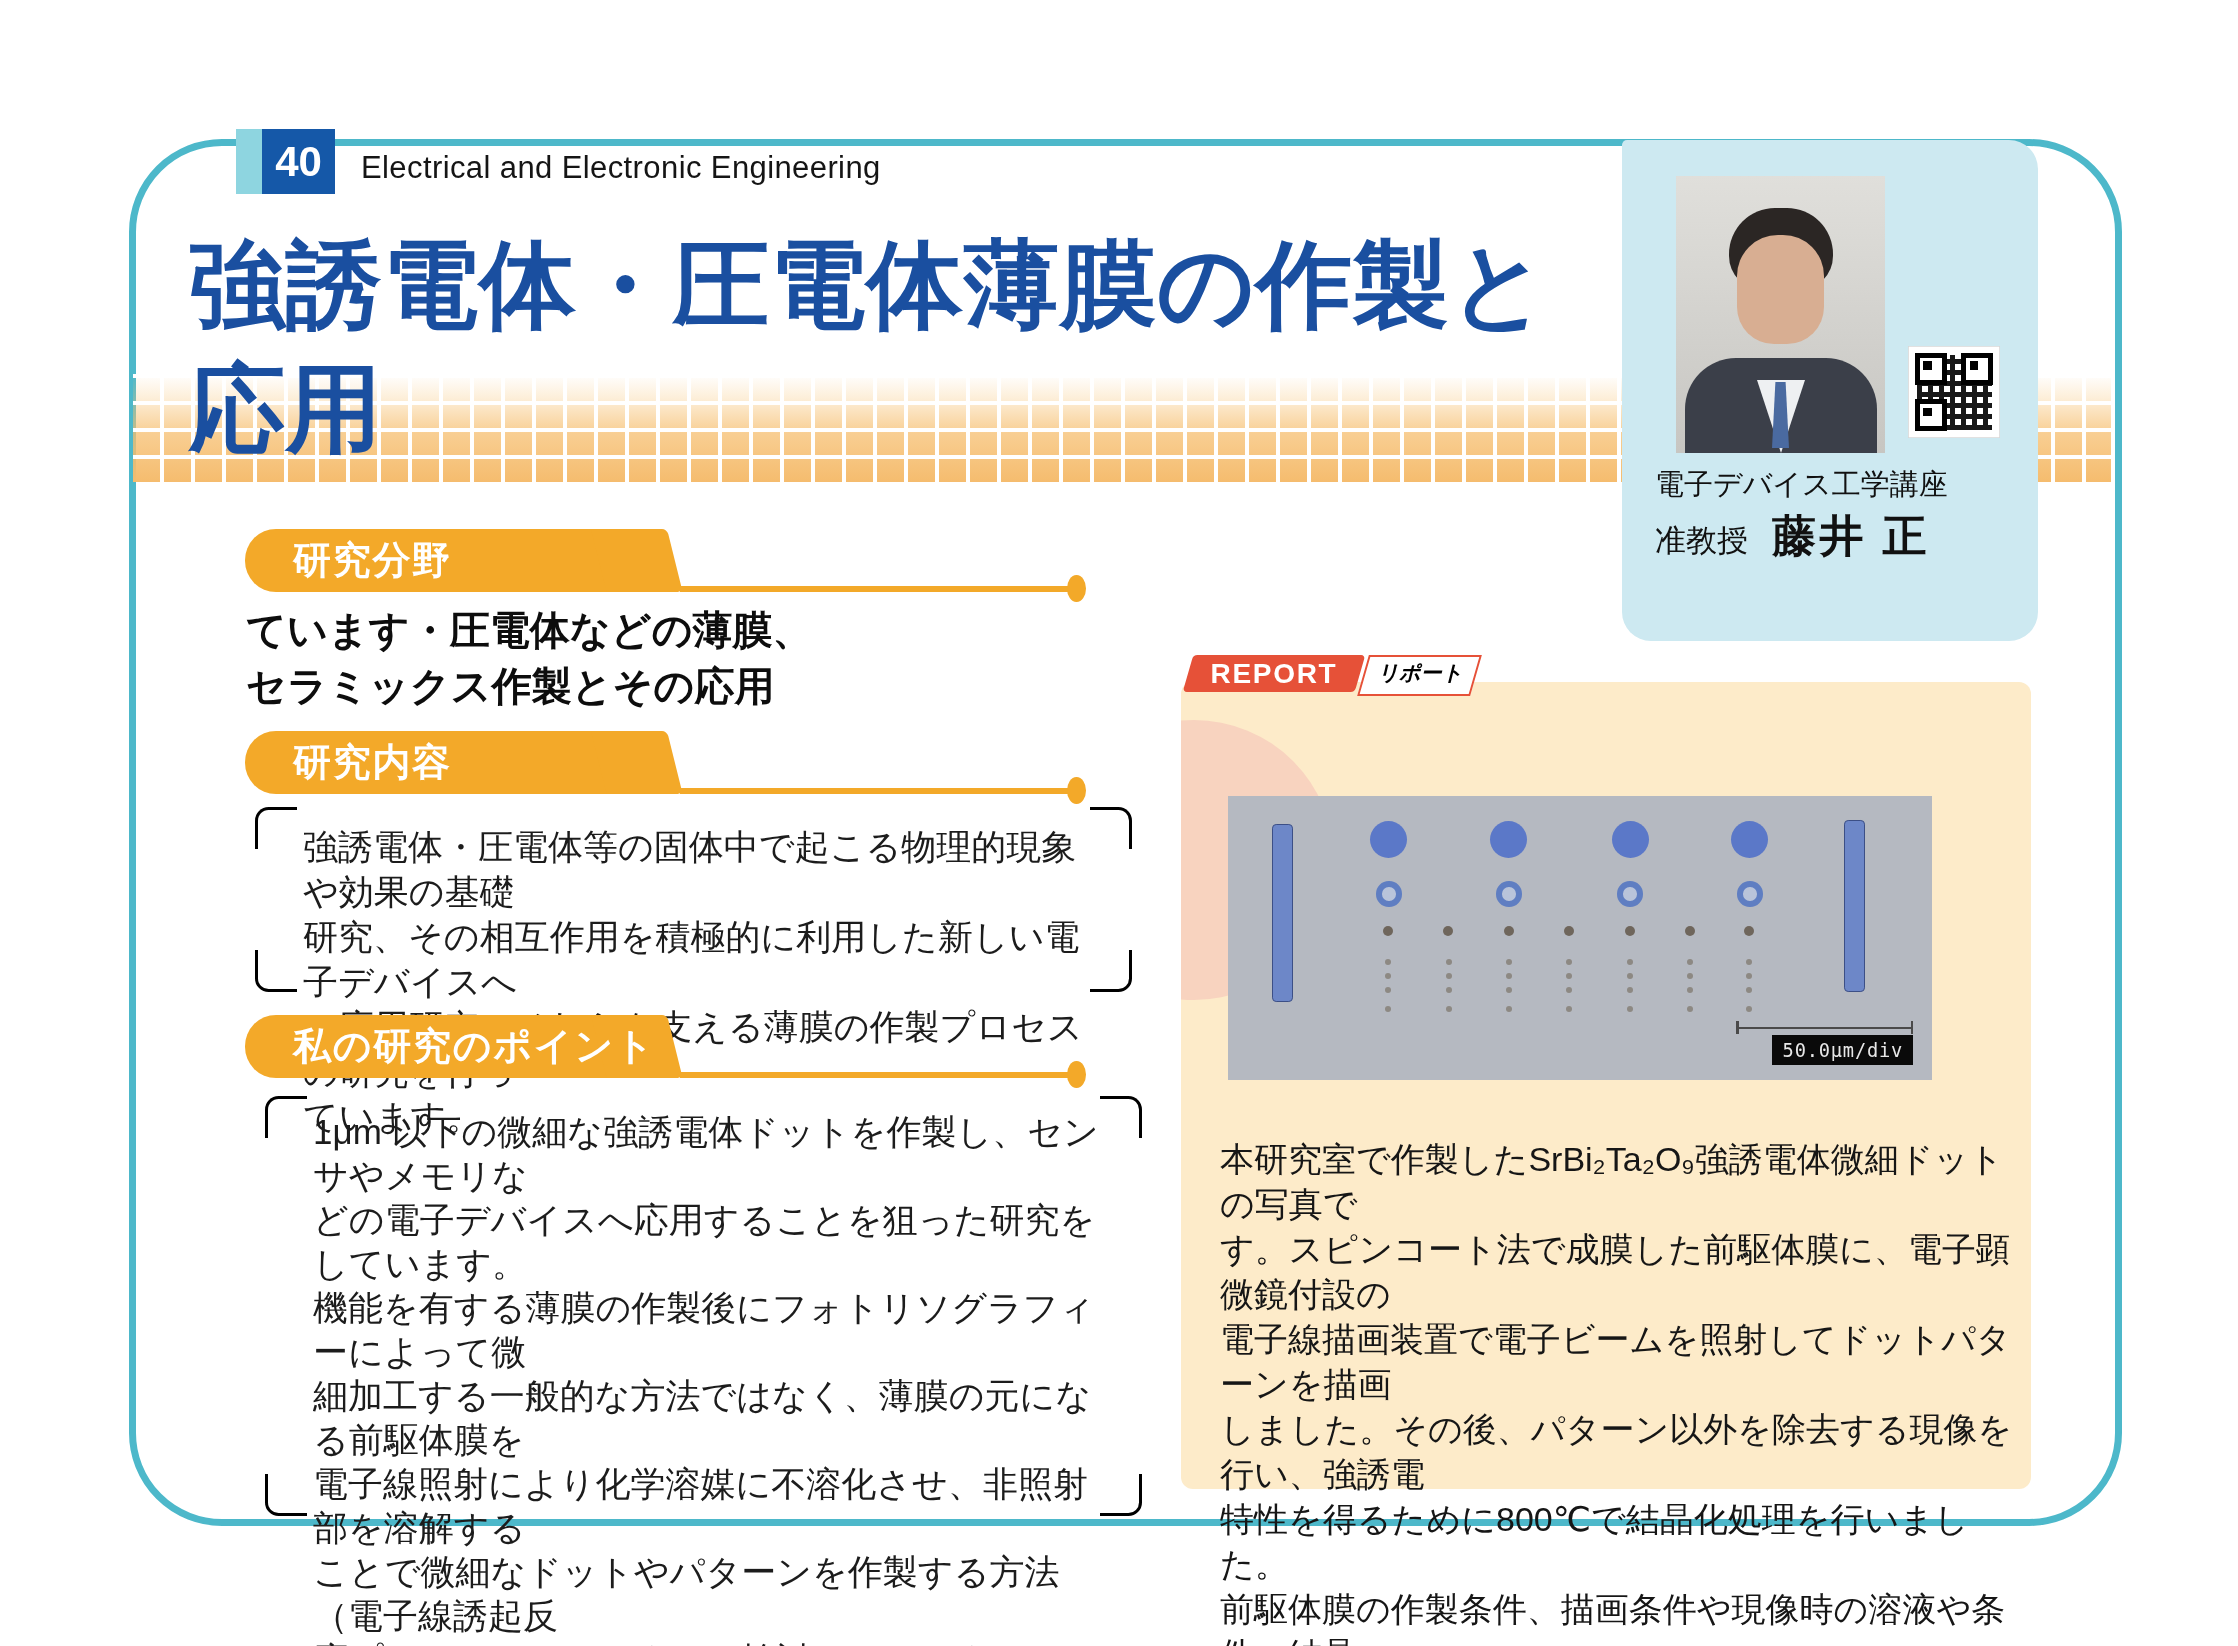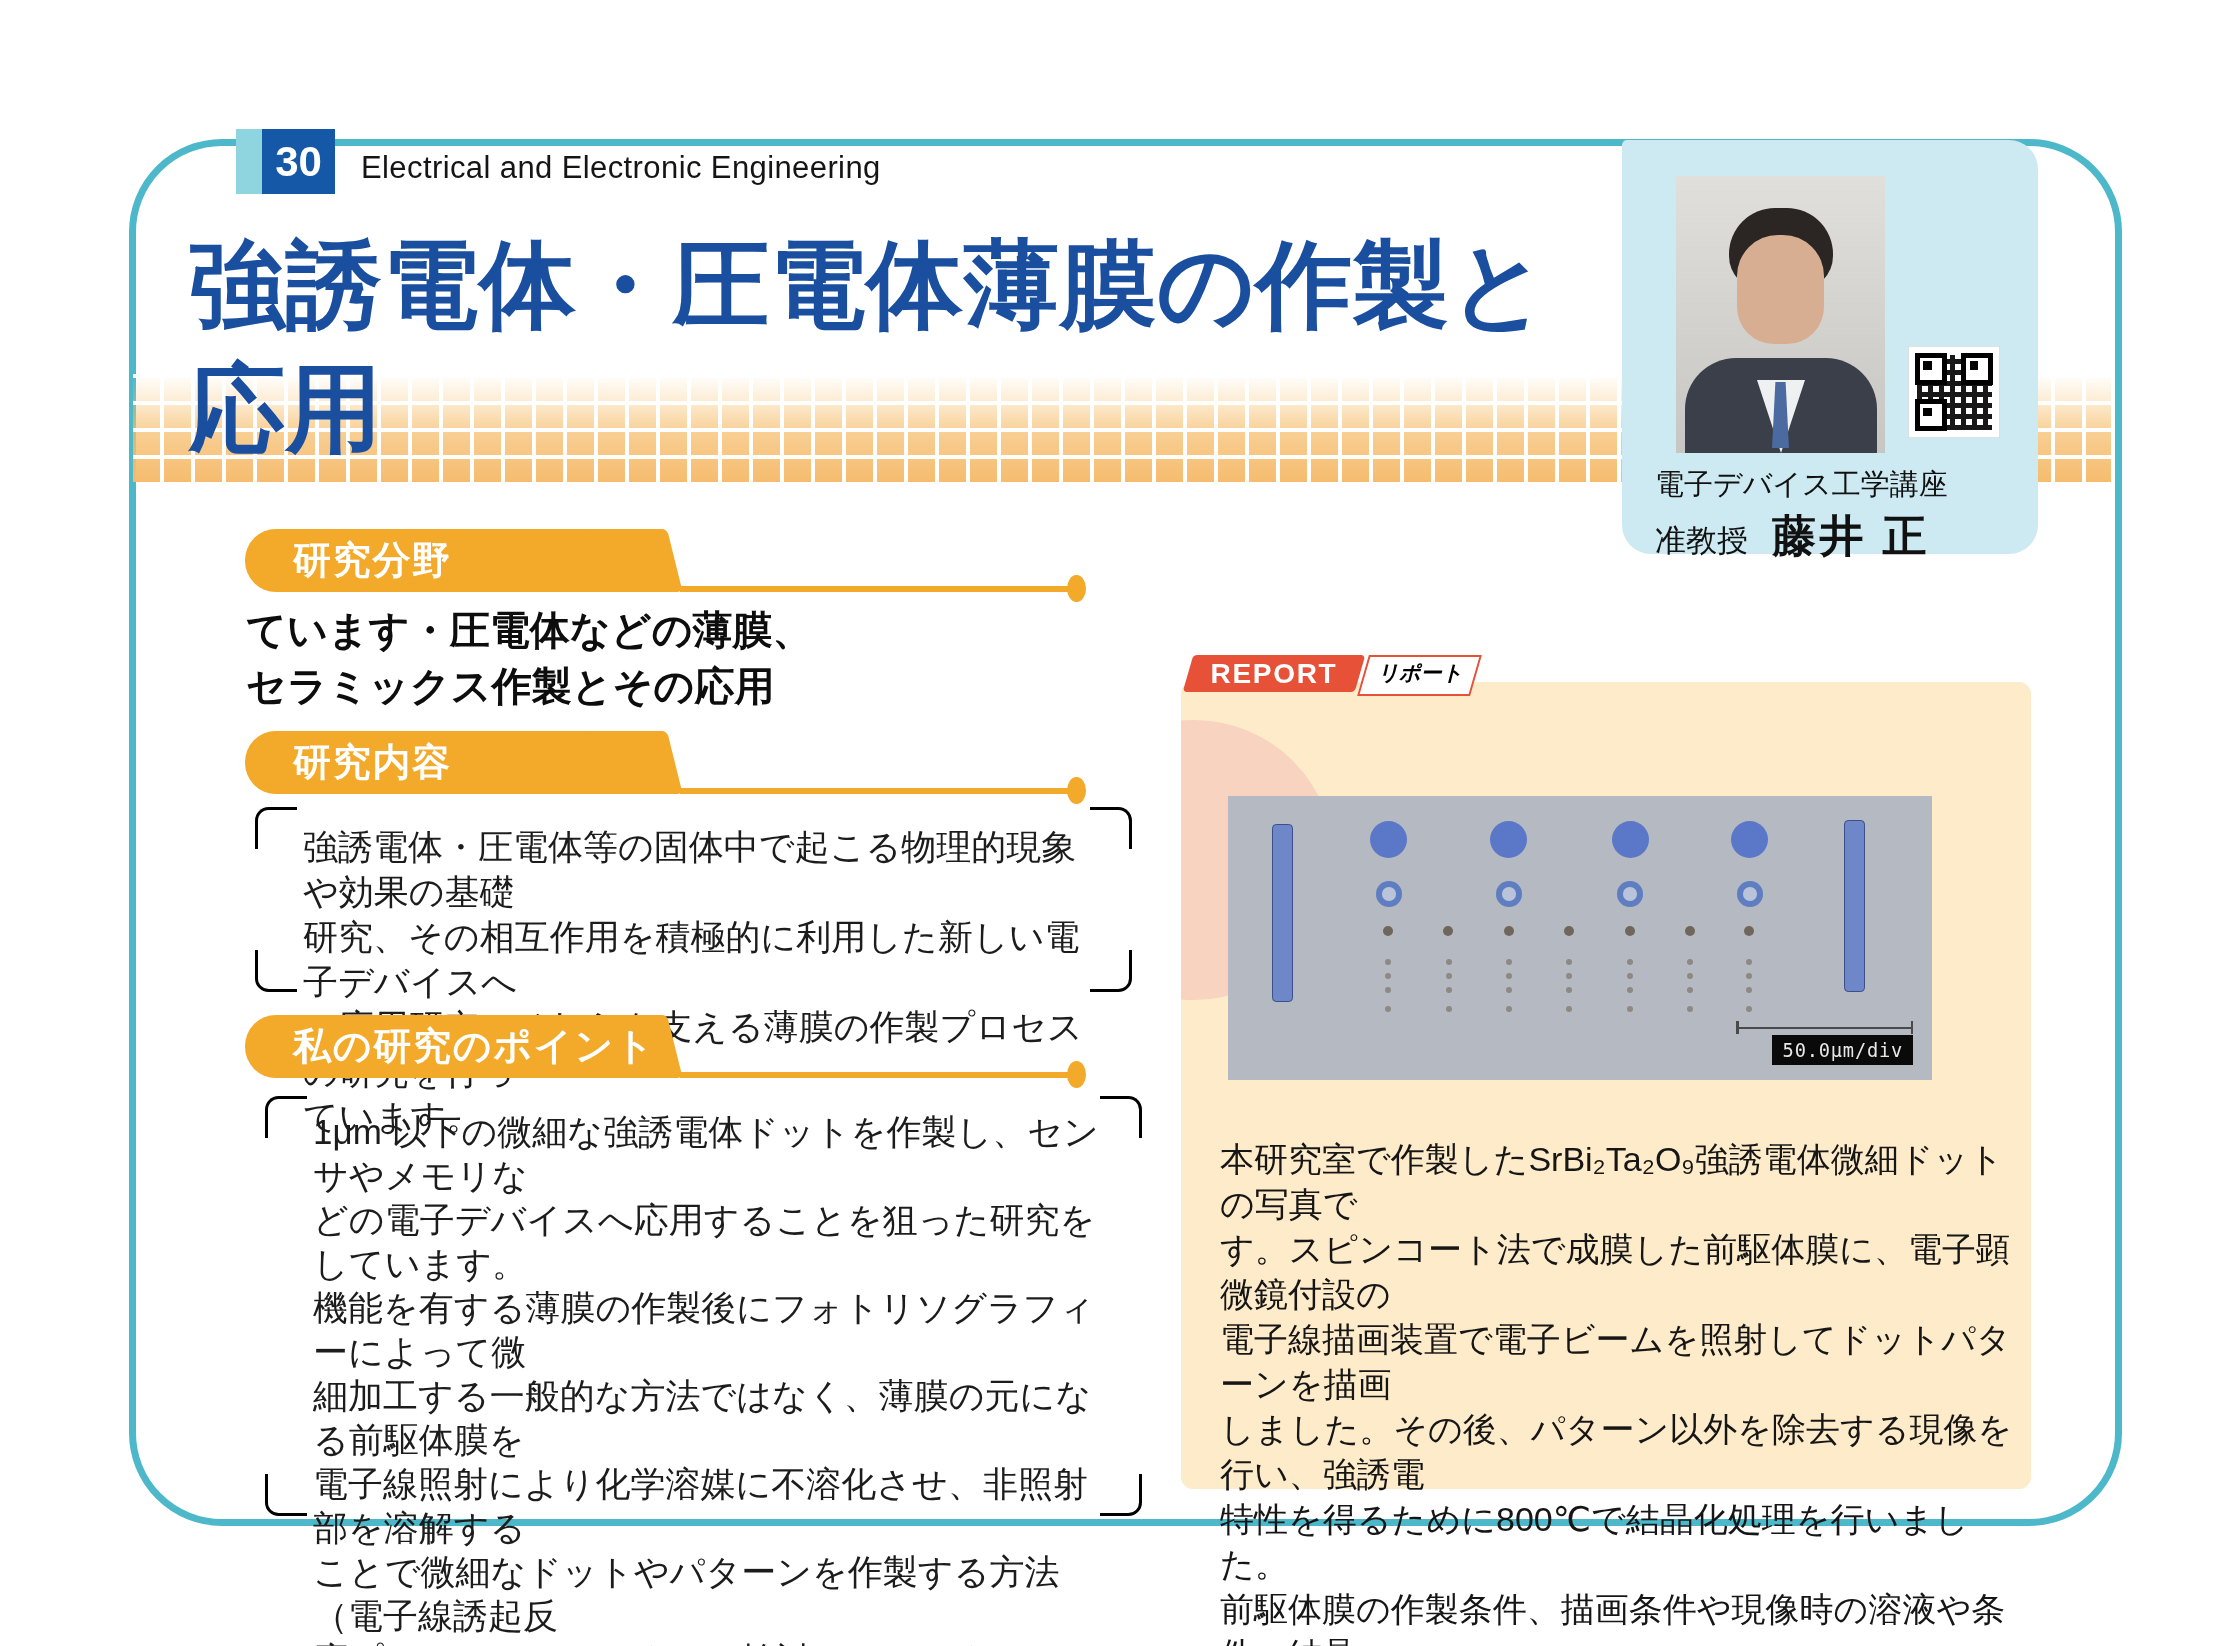--- a/index.html
+++ b/index.html
@@ -22,21 +22,21 @@
   .num-box{left:262px;top:129px;width:73px;height:65px;background:#1558a8;color:#fff;
            font-size:42px;font-weight:800;display:flex;align-items:center;justify-content:center;}
   .dept{left:361px;top:150px;font-size:31px;font-weight:500;color:#151515;letter-spacing:0.4px;}
 
   
   .title{left:189px;color:#1a4fa0;font-weight:900;font-size:96px;line-height:1.08;letter-spacing:0.8px;white-space:nowrap;}
   .title.l1{top:233px;}
   .title.l2{top:357px;}
 
   
-  .prof-card{left:1622px;top:140px;width:416px;height:414px;background:#cde9f1;border-radius:5.1px 29px 29px 29px;}
+  .prof-card{left:1622px;top:140px;width:416px;height:501px;background:#cde9f1;border-radius:5.1px 29px 29px 29px;}
   .photo{left:54px;top:36px;width:209px;height:277px;background:linear-gradient(#e0dfdb,#c7c6c2);overflow:hidden;}
   .photo .hair{position:absolute;left:53px;top:32px;width:104px;height:82px;background:#2b2624;border-radius:46px 46px 34px 34px;}
   .photo .face{position:absolute;left:61px;top:59px;width:87px;height:109px;background:#d8ae92;border-radius:41px 41px 37px 37px;}
   .photo .suit{position:absolute;left:8.5px;bottom:-6.8px;width:192px;height:102px;background:#3b3f49;border-radius:51px 51px 0 0;}
   .photo .shirt{position:absolute;left:81px;bottom:0;width:48px;height:73px;background:#eef0f2;clip-path:polygon(0 0,100% 0,50% 100%);}
   .photo .tie{position:absolute;left:96px;bottom:5.1px;width:17px;height:66px;background:#4a6aa0;clip-path:polygon(20% 0,80% 0,100% 100%,0 100%);}
   .qr{left:286px;top:206px;width:92px;height:92px;background:#fff;box-shadow:0 0 0 0.8px #d8d8d8 inset;}
   .qr .mods{position:absolute;inset:8.5px;opacity:.9;background-image:
       repeating-linear-gradient(0deg,#000 0 5.1px,transparent 5.1px 11px),
       repeating-linear-gradient(90deg,#000 0 5.1px,transparent 5.1px 11px);background-size:100% 100%;}
@@ -92,21 +92,21 @@
 </head>
 <body>
 
 <div class="page">
 
   <div class="abs frame"></div>
   <div class="abs gridband"></div>
 
   <div class="abs num-accent"></div>
   <div class="abs num-box">
-    <span>30</span>
+    <span>40</span>
   </div>
   <div class="abs title l1">強誘電体・圧電体薄膜の作製と</div>
 
   <div class="abs dept">Electrical and Electronic Engineering</div>
   <div class="abs title l2">応用</div>
 
   <div class="abs prof-card">
     <div class="abs photo">
       <div class="hair"></div>
       <div class="face"></div>

